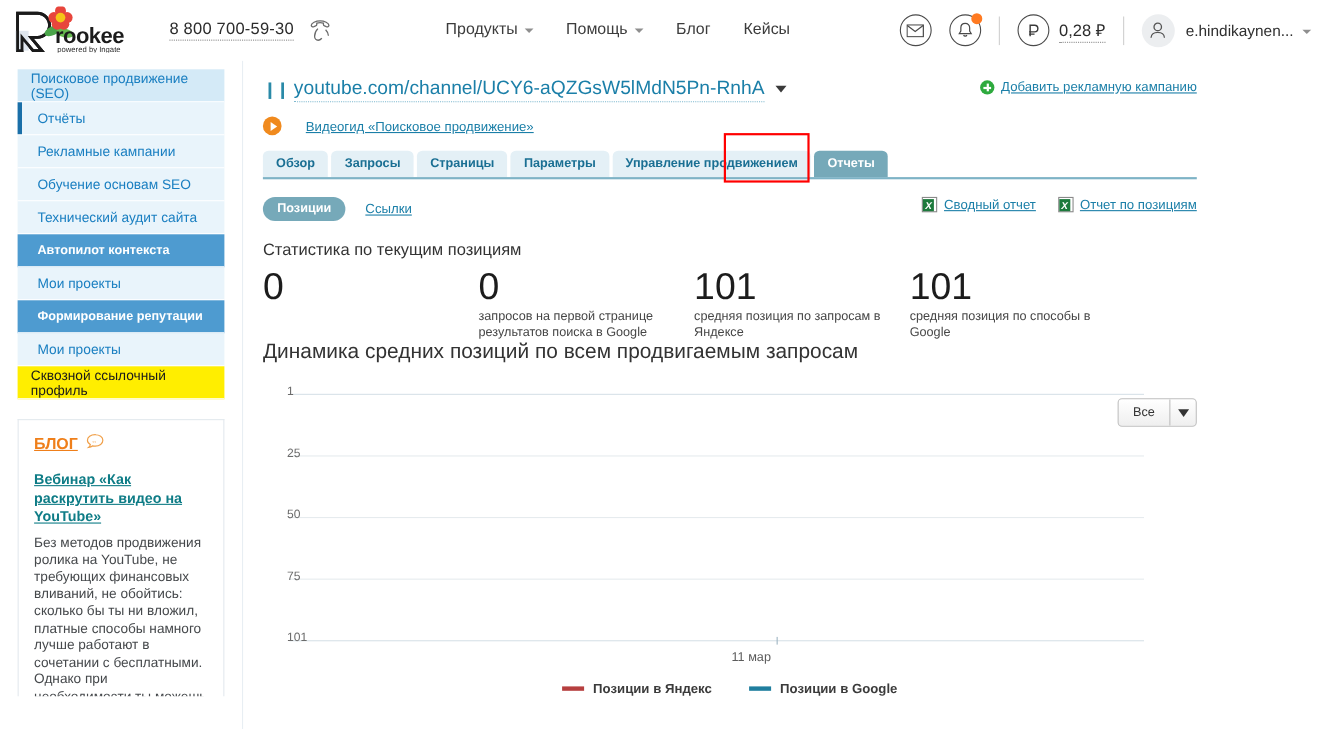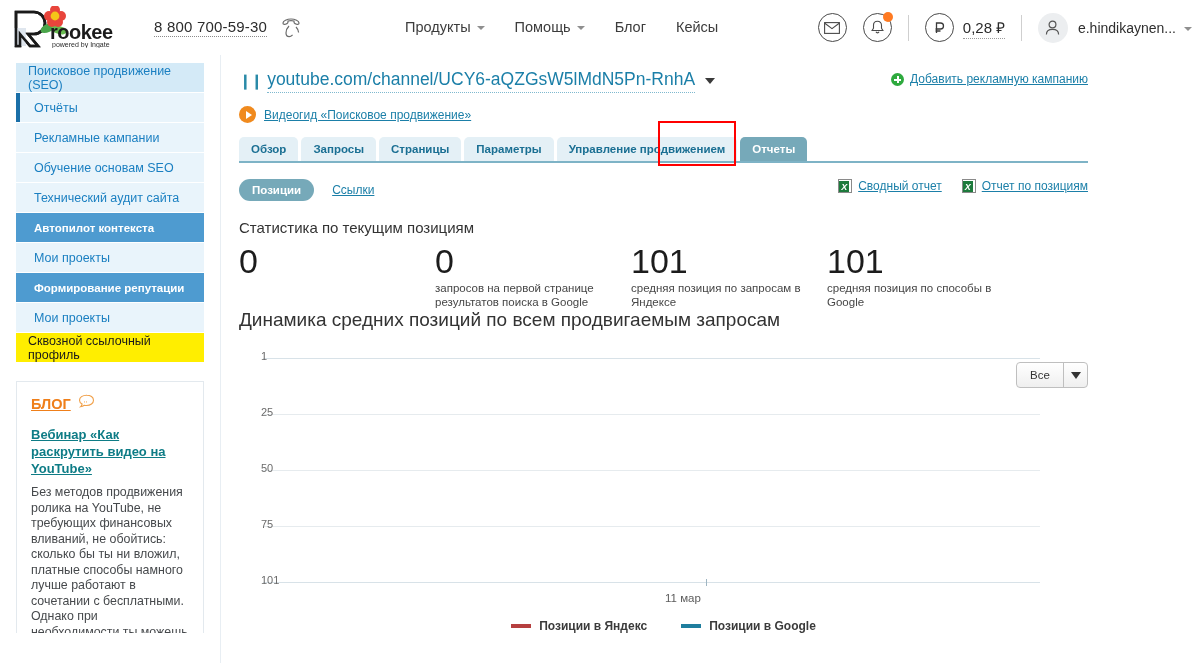--- a/index.html
+++ b/index.html
@@ -243,21 +243,21 @@
     position: relative;
     flex: none;
   }
   .plus-circle::before, .plus-circle::after {
     content:""; position:absolute; background:#fff;
   }
   .plus-circle::before { left:3px; right:3px; top:6px; height:2px; }
   .plus-circle::after  { top:3px; bottom:3px; left:6px; width:2px; }
 
   .videoguide {
-    display: flex; align-items: center; gap: 8px;
+    display: flex; align-items: center; gap: 22px;
     margin-top: 13px;
   }
   .play-circle {
     width: 17px; height: 17px; border-radius: 50%;
     background: #f08a1e;
     display:flex;align-items:center;justify-content:center;
     flex:none;
   }
   .play-circle::after {
     content:"";

